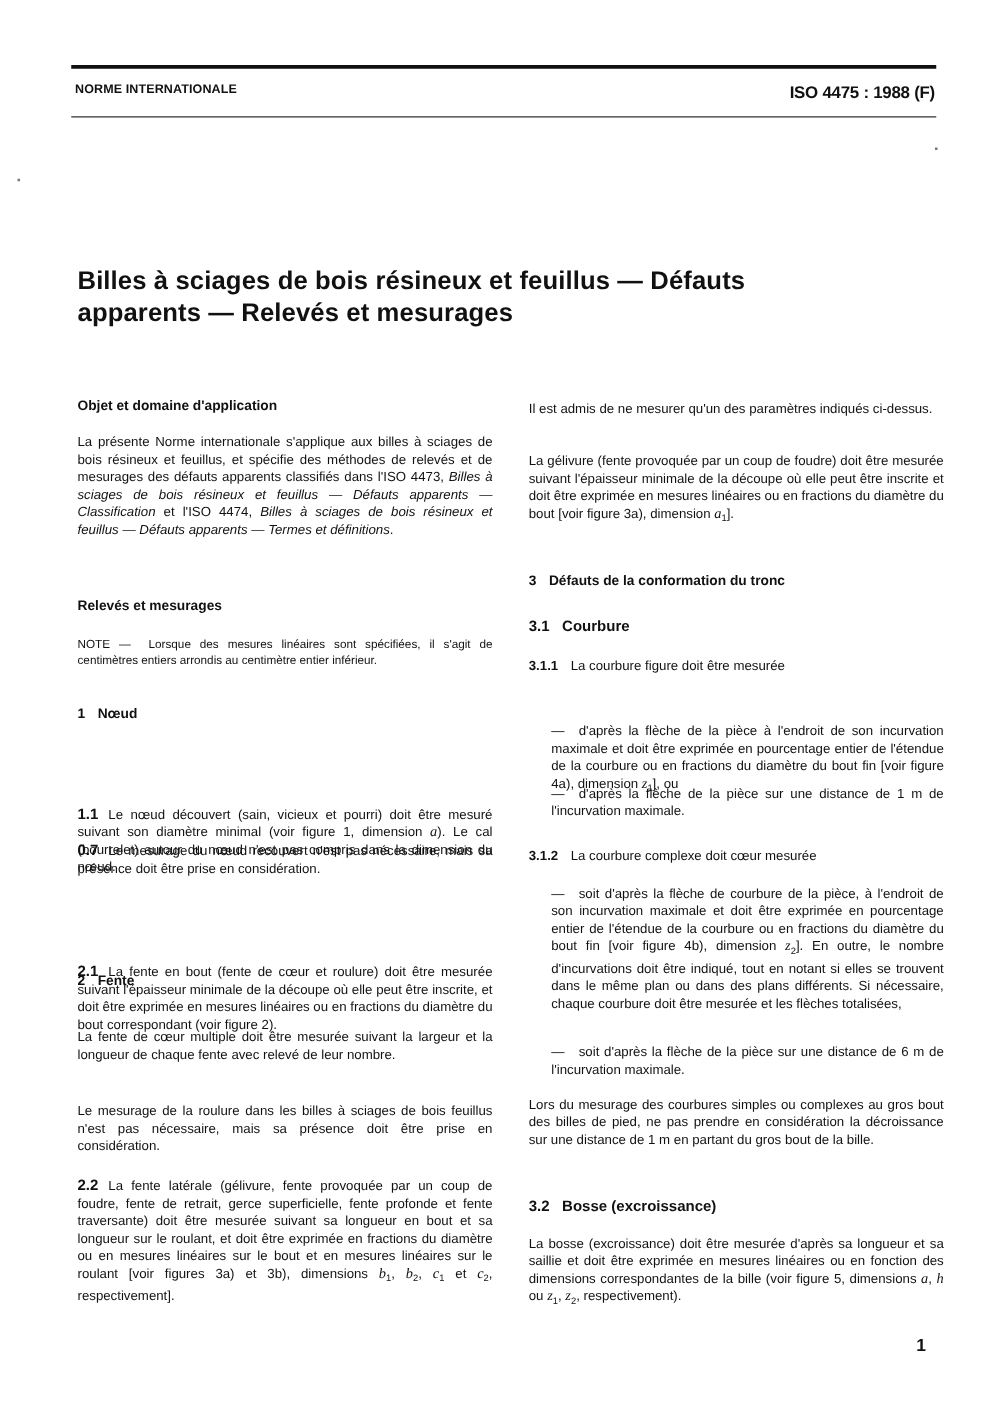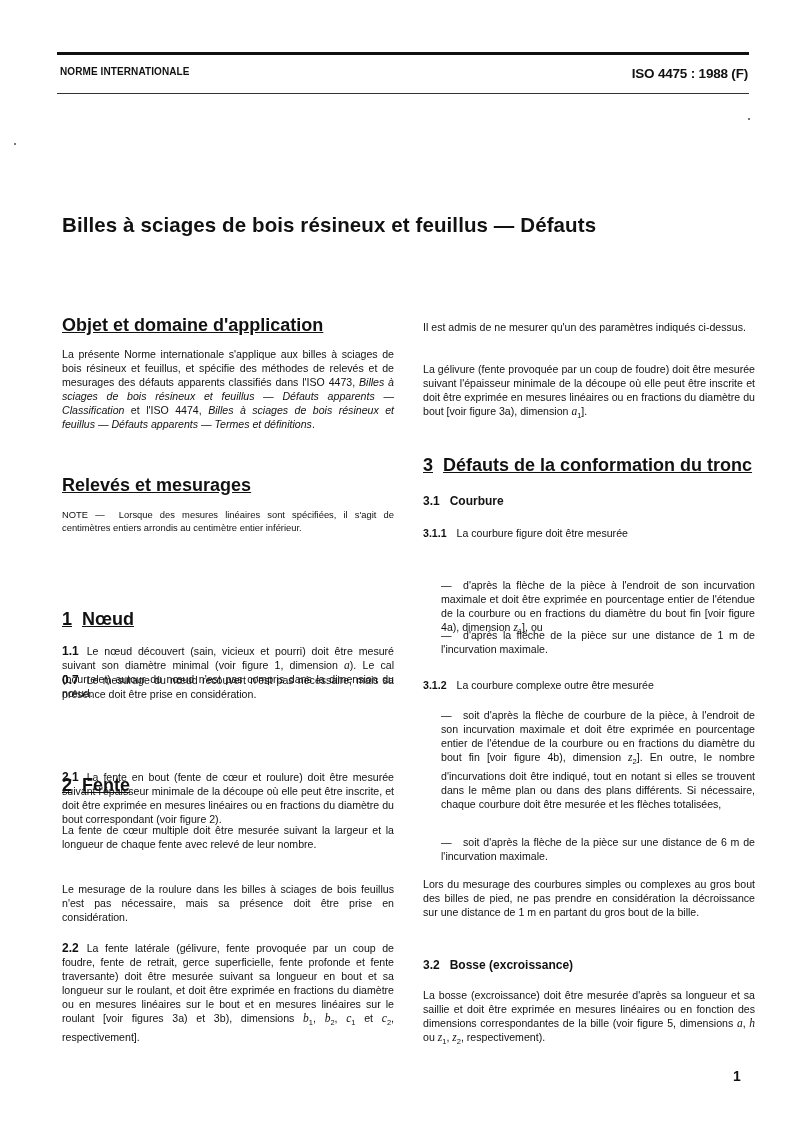--- a/index.html
+++ b/index.html
@@ -15,21 +15,21 @@
     .dot { position: absolute; width: 2px; height: 2px; background: #777; }
     .title {
       position: absolute; left: 62px; top: 212px; width: 680px;
       font-weight: bold; font-size: 20.5px; line-height: 26px; letter-spacing: 0.1px;
     }
     .col { position: absolute; top: 0; width: 332px; font-size: 10.6px; line-height: 14px; }
     .col-left { left: 62px; }
     .col-right { left: 423px; }
     .blk { position: absolute; width: 332px; margin: 0; }
     p.blk { text-align: justify; }
-    h2.sec { position: absolute; margin: 0; font-size: 18px; font-weight: bold; white-space: nowrap; text-decoration: underline; }
+    h2.sec { position: absolute; margin: 0; font-size: 11px; font-weight: bold; white-space: nowrap; }
     h3.sub { position: absolute; margin: 0; font-size: 12px; font-weight: bold; white-space: nowrap; }
     .num { font-weight: bold; margin-right: 10px; }
     .num-big { font-weight: bold; font-size: 12px; margin-right: 8px; }
     .note { font-size: 9.4px; line-height: 13px; }
     .dash { display: inline-block; width: 22px; }
     i { font-style: italic; }
     .var { font-family: "Liberation Serif", serif; font-style: italic; font-size: 11.5px; }
     sub { font-size: 7.5px; }
     .page-num { position: absolute; left: 733px; top: 1068px; font-weight: bold; font-size: 14px; }
   </style>
@@ -38,34 +38,35 @@
 
 <div class="rule rule-top"></div>
 <div class="hdr-left">NORME INTERNATIONALE</div>
 <div class="hdr-right">ISO 4475 : 1988 (F)</div>
 <div class="rule rule-bottom"></div>
 <div class="dot" style="left:14px; top:143px;"></div>
 <div class="dot" style="left:748px; top:118px;"></div>
 
 <div class="title">
   <div>Billes à sciages de bois résineux et feuillus — Défauts</div>
+  <div>apparents — Relevés et mesurages</div>
 </div>
 
 <div class="col col-left">
   <h2 class="sec" style="top:318px;">Objet et domaine d'application</h2>
   <p class="blk" style="top:347px;">
     <span>La présente Norme internationale s'applique aux billes à sciages de bois résineux et feuillus, et spécifie des méthodes de relevés et de mesurages des défauts apparents classifiés dans l'ISO 4473, </span><i>Billes à sciages de bois résineux et feuillus — Défauts apparents — Classification</i><span> et l'ISO 4474, </span><i>Billes à sciages de bois résineux et feuillus — Défauts apparents — Termes et définitions</i><span>.</span>
   </p>
 
   <h2 class="sec" style="top:478px;">Relevés et mesurages</h2>
   <p class="blk note" style="top:508px;">
     <span>NOTE —</span>&nbsp;&nbsp;<span>Lorsque des mesures linéaires sont spécifiées, il s'agit de centimètres entiers arrondis au centimètre entier inférieur.</span>
   </p>
 
-  <h2 class="sec" style="top:564px;margin-top:48px;">
+  <h2 class="sec" style="top:564px;">
     <span class="num">1</span><span>Nœud</span>
   </h2>
   <p class="blk" style="top:624px;margin-top:20px;">
     <span class="num-big">1.1</span><span>Le nœud découvert (sain, vicieux et pourri) doit être mesuré suivant son diamètre minimal (voir figure 1, dimension </span><span class="var">a</span><span>). Le cal (bourrelet) autour du nœud n'est pas compris dans la dimension du nœud.</span>
   </p>
   <p class="blk" style="top:673px;">
     <span class="num-big">0.7</span><span>Le mesurage du nœud recouvert n'est pas nécessaire, mais sa présence doit être prise en considération.</span>
   </p>
 
   <h2 class="sec" style="top:735px;margin-top:43px;">
@@ -97,21 +98,21 @@
     <span class="num">3.1.1</span><span>La courbure figure doit être mesurée</span>
   </p>
   <p class="blk" style="top:578px; left:18px; width:314px;">
     <span class="dash">—</span><span>d'après la flèche de la pièce à l'endroit de son incurvation maximale et doit être exprimée en pourcentage entier de l'étendue de la courbure ou en fractions du diamètre du bout fin [voir figure 4a), dimension </span><span class="var">z</span><sub>1</sub><span>], ou</span>
   </p>
   <p class="blk" style="top:628px; left:18px; width:314px;">
     <span class="dash">—</span><span>d'après la flèche de la pièce sur une distance de 1 m de l'incurvation maximale.</span>
   </p>
 
   <p class="blk" style="top:678px;">
-    <span class="num">3.1.2</span><span>La courbure complexe outre être mesurée</span>
+    <span class="num">3.1.2</span><span>La courbure complexe doit cœur mesurée</span>
   </p>
   <p class="blk" style="top:708px; left:18px; width:314px;">
     <span class="dash">—</span><span>soit d'après la flèche de courbure de la pièce, à l'endroit de son incurvation maximale et doit être exprimée en pourcentage entier de l'étendue de la courbure ou en fractions du diamètre du bout fin [voir figure 4b), dimension </span><span class="var">z</span><sub>2</sub><span>]. En outre, le nombre d'incurvations doit être indiqué, tout en notant si elles se trouvent dans le même plan ou dans des plans différents. Si nécessaire, chaque courbure doit être mesurée et les flèches totalisées,</span>
   </p>
   <p class="blk" style="top:835px; left:18px; width:314px;">
     <span class="dash">—</span><span>soit d'après la flèche de la pièce sur une distance de 6 m de l'incurvation maximale.</span>
   </p>
   <p class="blk" style="top:877px;">Lors du mesurage des courbures simples ou complexes au gros bout des billes de pied, ne pas prendre en considération la décroissance sur une distance de 1 m en partant du gros bout de la bille.</p>
 
   <h3 class="sub" style="top:958px;">

